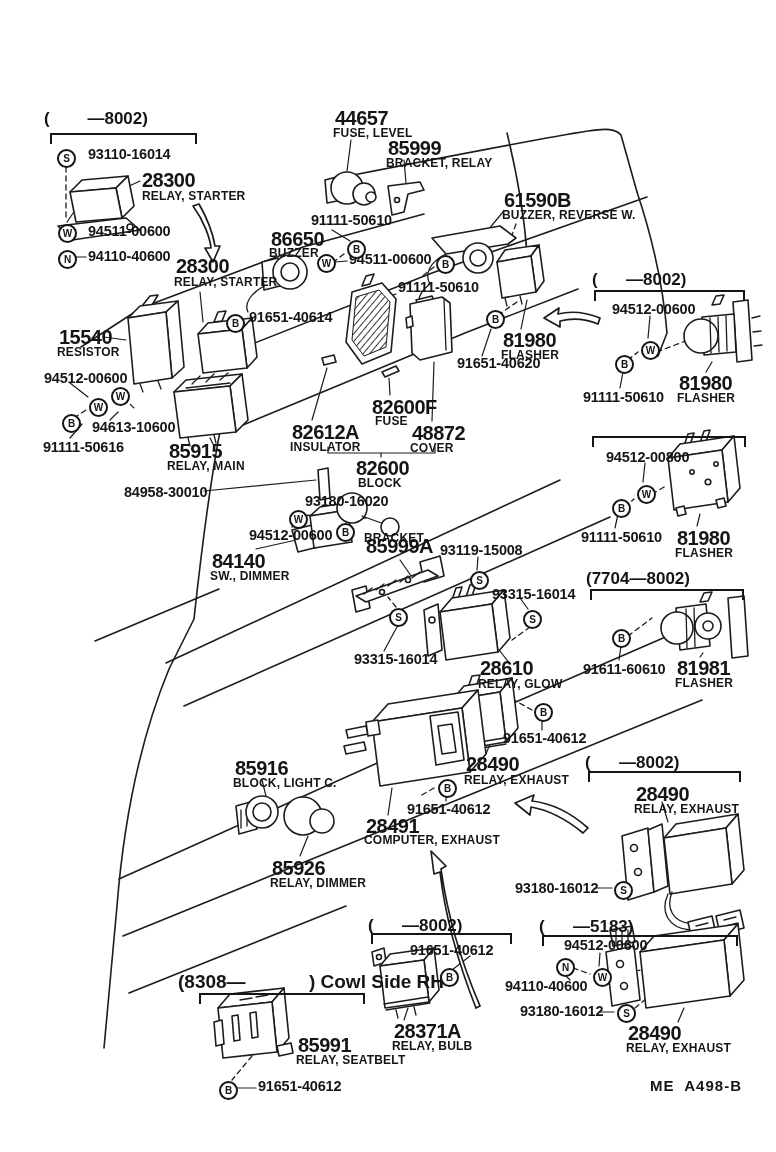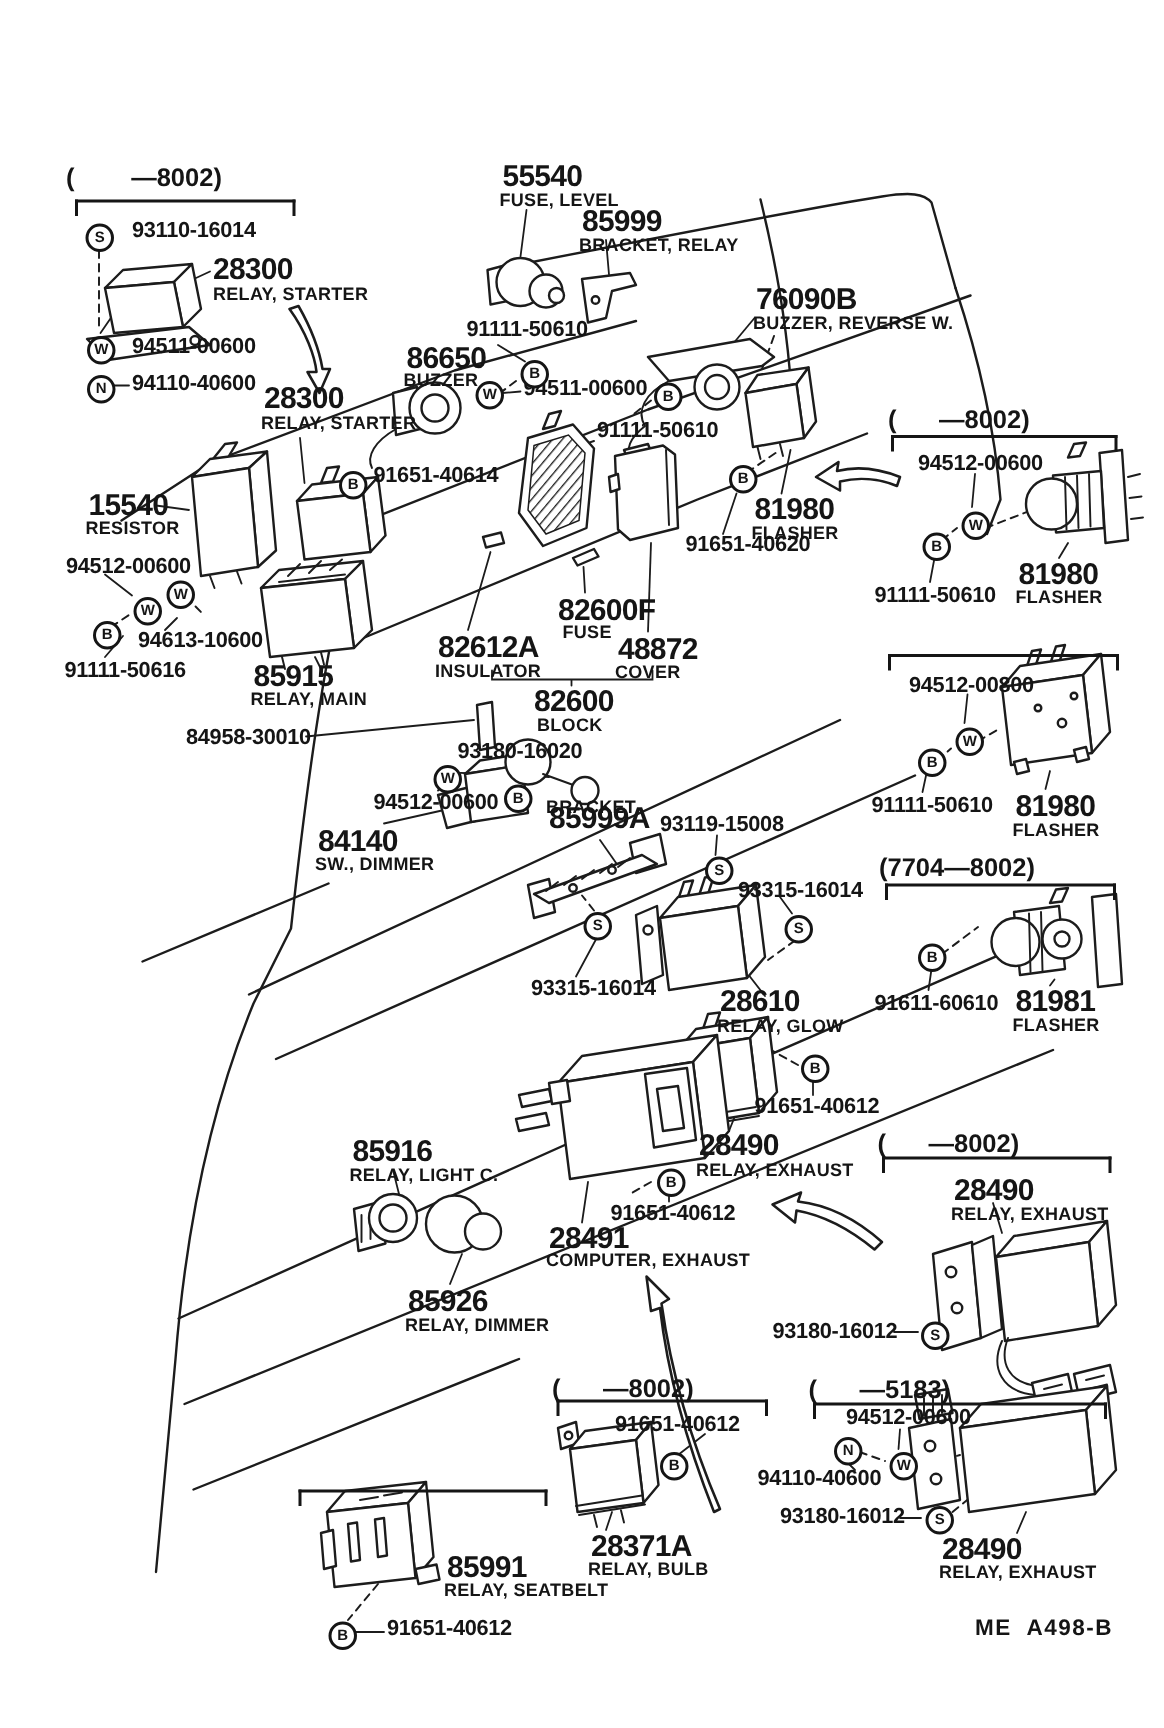--- a/index.html
+++ b/index.html
@@ -366,20 +366,21 @@
   <div class="brk" style="left:594px;top:290px;width:147px"></div>
   <div class="brk" style="left:592px;top:436px;width:150px"></div>
   <div class="lbl rng" style="left:586px;top:570px">(7704—8002)</div>
   <div class="brk" style="left:590px;top:589px;width:150px"></div>
   <div class="lbl rng" style="left:585px;top:754px">(      —8002)</div>
   <div class="brk" style="left:588px;top:771px;width:149px"></div>
   <div class="lbl rng" style="left:368px;top:917px">(      —8002)</div>
   <div class="brk" style="left:371px;top:933px;width:137px"></div>
   <div class="lbl rng" style="left:539px;top:918px">(      —5183)</div>
   <div class="brk" style="left:542px;top:935px;width:192px"></div>
+  <div class="lbl rng" style="left:178px;top:972px;font-size:19px">(8308—            ) Cowl Side RH</div>
   <div class="brk" style="left:199px;top:993px;width:162px"></div>
 
   <div class="circ" style="left:57px;top:149px">S</div>
   <div class="circ" style="left:58px;top:224px">W</div>
   <div class="circ" style="left:58px;top:250px">N</div>
   <div class="circ" style="left:347px;top:240px">B</div>
   <div class="circ" style="left:317px;top:254px">W</div>
   <div class="circ" style="left:436px;top:255px">B</div>
   <div class="circ" style="left:226px;top:314px">B</div>
   <div class="circ" style="left:486px;top:310px">B</div>
@@ -431,25 +432,25 @@
   <div class="lbl fn" style="left:407px;top:802px">91651-40612</div>
   <div class="lbl fn" style="left:515px;top:881px">93180-16012</div>
   <div class="lbl fn" style="left:410px;top:943px">91651-40612</div>
   <div class="lbl fn" style="left:258px;top:1079px">91651-40612</div>
   <div class="lbl fn" style="left:564px;top:938px">94512-00600</div>
   <div class="lbl fn" style="left:505px;top:979px">94110-40600</div>
   <div class="lbl fn" style="left:520px;top:1004px">93180-16012</div>
 
   <div class="lbl pn" style="left:142px;top:170px">28300</div>
   <div class="lbl pd" style="left:142px;top:190px">RELAY, STARTER</div>
-  <div class="lbl pn" style="left:335px;top:108px">55540</div>
+  <div class="lbl pn" style="left:335px;top:108px">44657</div>
   <div class="lbl pd" style="left:333px;top:127px">FUSE, LEVEL</div>
   <div class="lbl pn" style="left:388px;top:138px">85999</div>
   <div class="lbl pd" style="left:386px;top:157px">BRACKET, RELAY</div>
-  <div class="lbl pn" style="left:504px;top:190px">76090B</div>
+  <div class="lbl pn" style="left:504px;top:190px">61590B</div>
   <div class="lbl pd" style="left:502px;top:209px">BUZZER, REVERSE W.</div>
   <div class="lbl pn" style="left:271px;top:229px">86650</div>
   <div class="lbl pd" style="left:269px;top:247px">BUZZER</div>
   <div class="lbl pn" style="left:176px;top:256px">28300</div>
   <div class="lbl pd" style="left:174px;top:276px">RELAY, STARTER</div>
   <div class="lbl pn" style="left:59px;top:327px">15540</div>
   <div class="lbl pd" style="left:57px;top:346px">RESISTOR</div>
   <div class="lbl pn" style="left:503px;top:330px">81980</div>
   <div class="lbl pd" style="left:501px;top:349px">FLASHER</div>
   <div class="lbl pn" style="left:679px;top:373px">81980</div>
@@ -470,21 +471,21 @@
   <div class="lbl pd" style="left:364px;top:532px">BRACKET</div>
   <div class="lbl pn" style="left:677px;top:528px">81980</div>
   <div class="lbl pd" style="left:675px;top:547px">FLASHER</div>
   <div class="lbl pn" style="left:677px;top:658px">81981</div>
   <div class="lbl pd" style="left:675px;top:677px">FLASHER</div>
   <div class="lbl pn" style="left:480px;top:658px">28610</div>
   <div class="lbl pd" style="left:478px;top:678px">RELAY, GLOW</div>
   <div class="lbl pn" style="left:466px;top:754px">28490</div>
   <div class="lbl pd" style="left:464px;top:774px">RELAY, EXHAUST</div>
   <div class="lbl pn" style="left:235px;top:758px">85916</div>
-  <div class="lbl pd" style="left:233px;top:777px">RELAY, LIGHT C.</div>
+  <div class="lbl pd" style="left:233px;top:777px">BLOCK, LIGHT C.</div>
   <div class="lbl pn" style="left:366px;top:816px">28491</div>
   <div class="lbl pd" style="left:364px;top:834px">COMPUTER, EXHAUST</div>
   <div class="lbl pn" style="left:272px;top:858px">85926</div>
   <div class="lbl pd" style="left:270px;top:877px">RELAY, DIMMER</div>
   <div class="lbl pn" style="left:636px;top:784px">28490</div>
   <div class="lbl pd" style="left:634px;top:803px">RELAY, EXHAUST</div>
   <div class="lbl pn" style="left:394px;top:1021px">28371A</div>
   <div class="lbl pd" style="left:392px;top:1040px">RELAY, BULB</div>
   <div class="lbl pn" style="left:298px;top:1035px">85991</div>
   <div class="lbl pd" style="left:296px;top:1054px">RELAY, SEATBELT</div>

